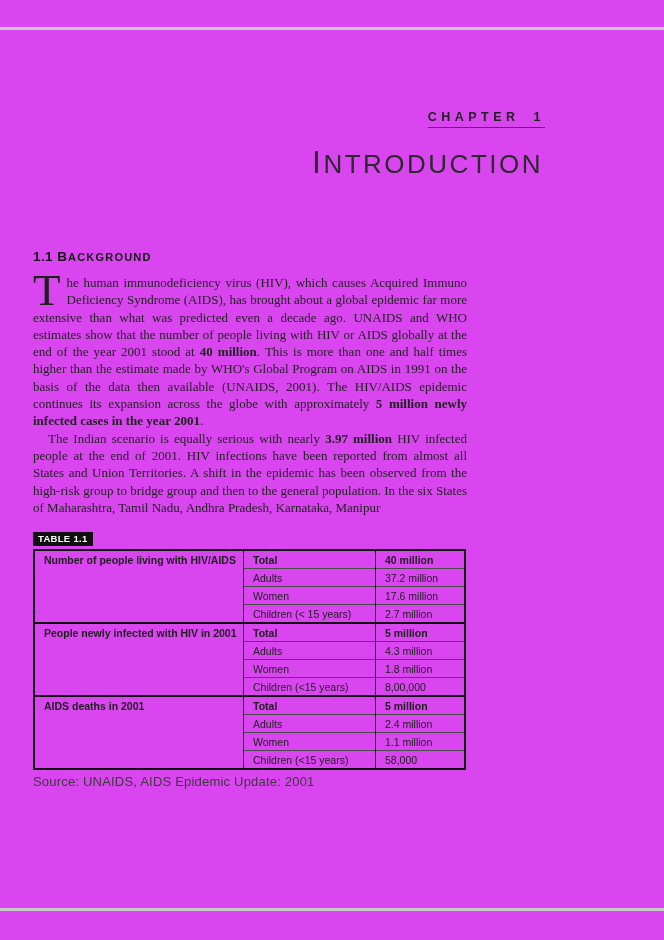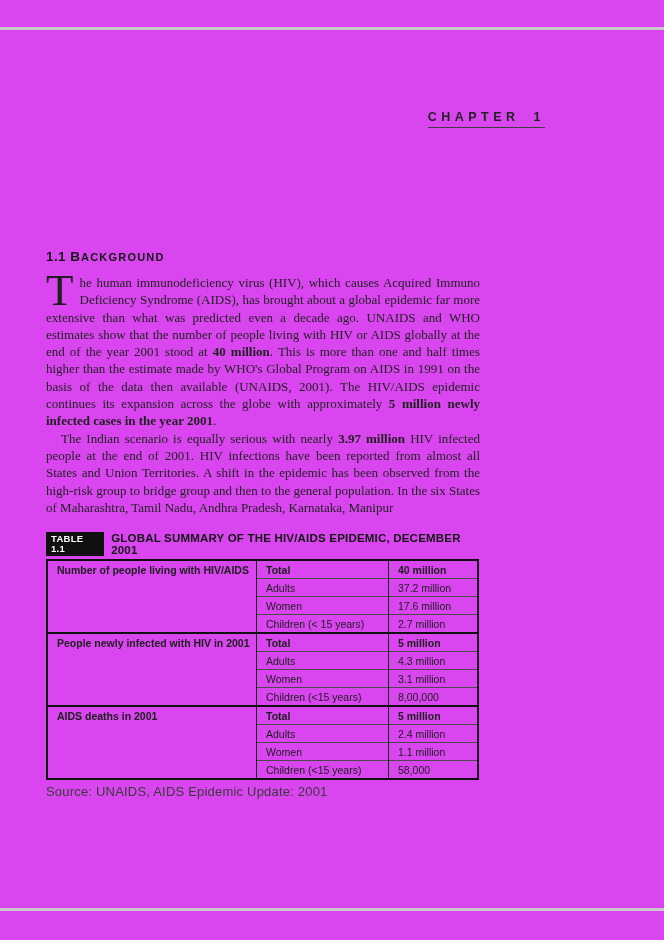--- a/index.html
+++ b/index.html
@@ -25,21 +25,21 @@
   }
   .chapter-head .chnum{margin-left:14px;}
   .page-title{
     position:absolute;top:144px;right:121px;margin:0;
     font-family:"Liberation Sans",sans-serif;font-weight:400;
     font-size:26px;letter-spacing:2.5px;color:#2a2a2a;white-space:nowrap;
   }
   .page-title::first-letter{font-size:32px;}
 
   
-  .body-col{position:absolute;left:46px;top:250px;width:434px;}
+  .body-col{position:absolute;left:33px;top:250px;width:434px;}
   .section-heading{
     margin:0 0 10px 0;font-family:"Liberation Sans",sans-serif;
     font-size:13.5px;font-weight:bold;color:#161616;letter-spacing:.4px;line-height:14px;
   }
   .section-heading .sc{display:inline-block;font-size:11px;letter-spacing:1.2px;}
   .section-heading .sc::first-letter{font-size:13.5px;}
 
   .paragraphs p{
     margin:0;font-size:13px;line-height:17.3px;text-align:justify;color:var(--ink);
   }
@@ -79,37 +79,37 @@
 <body>
 
 <div class="page">
 
   <div class="rule rule-top"></div>
 
   <div class="chapter-head">
     <span>CHAPTER</span><span class="chnum">1</span>
   </div>
 
+  <h1 class="page-title">INTRODUCTION</h1>
 
   <div class="body-col">
 
     <h2 class="section-heading">
       <span>1.1</span>
       <span class="sc">BACKGROUND</span>
     </h2>
 
     <div class="paragraphs">
         <p><span class="dropcap">T</span><span>he human immunodeficiency virus (HIV), which causes Acquired Immuno Deficiency Syndrome (AIDS), has brought about a global epidemic far more extensive than what was predicted even a decade ago. UNAIDS and WHO estimates show that the number of people living with HIV or AIDS globally at the end of the year 2001 stood at </span><b>40 million</b><span>. This is more than one and half times higher than the estimate made by WHO's Global Program on AIDS in 1991 on the basis of the data then available (UNAIDS, 2001). The HIV/AIDS epidemic continues its expansion across the globe with approximately </span><b>5 million newly infected cases in the year 2001</b><span>.</span></p>
         <p class="indent"><span>The Indian scenario is equally serious with nearly </span><b>3.97 million</b><span> HIV infected people at the end of 2001. HIV infections have been reported from almost all States and Union Territories. A shift in the epidemic has been observed from the high-risk group to bridge group and then to the general population. In the six States of Maharashtra, Tamil Nadu, Andhra Pradesh, Karnataka, Manipur</span></p>
       </div>
 
     <div class="table-block">
       <div class="table-title">
         <span class="table-label">TABLE 1.1</span>
-        <span class="table-title-text">GLOBAL SUMMARY OF THE HIV/AIDS EPIDEMIC, DECEMBER 2001</span>
       </div>
       <table class="summary">
         <tbody>
             <tr class="section-start bold-row">
               <td class="cat" rowspan="4">Number of people living with HIV/AIDS</td>
               <td class="label">Total</td>
               <td class="value">40 million</td>
             </tr>
             <tr>
               <td class="label">Adults</td>
@@ -127,21 +127,21 @@
               <td class="cat" rowspan="4">People newly infected with HIV in 2001</td>
               <td class="label">Total</td>
               <td class="value">5 million</td>
             </tr>
             <tr>
               <td class="label">Adults</td>
               <td class="value">4.3 million</td>
             </tr>
             <tr>
               <td class="label">Women</td>
-              <td class="value">3.1 million</td>
+              <td class="value">1.8 million</td>
             </tr>
             <tr>
               <td class="label">Children (&lt;15 years)</td>
               <td class="value">8,00,000</td>
             </tr>
             <tr class="section-start bold-row">
               <td class="cat" rowspan="4">AIDS deaths in 2001</td>
               <td class="label">Total</td>
               <td class="value">5 million</td>
             </tr>

